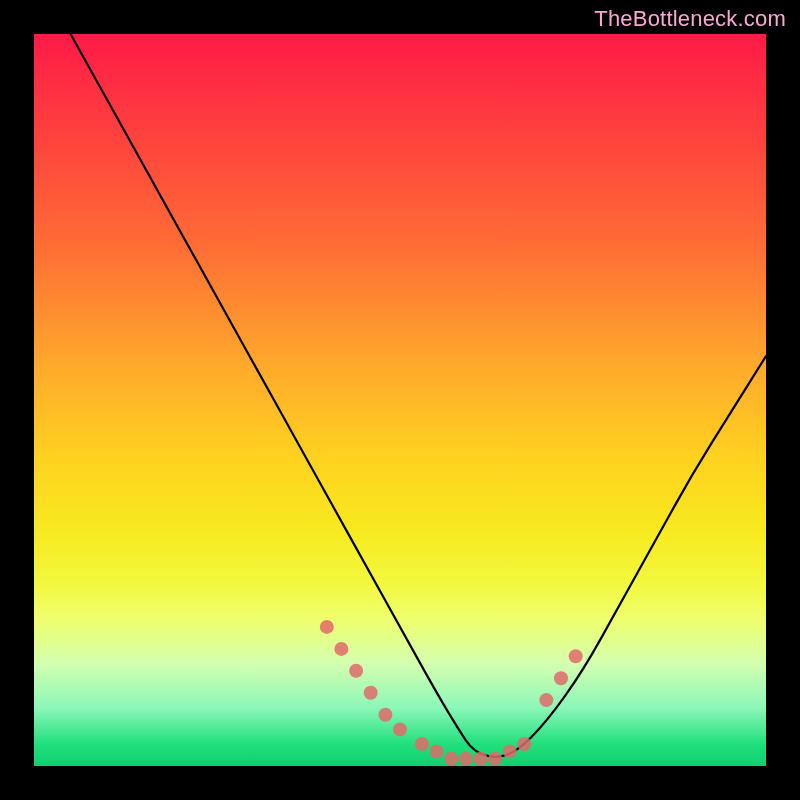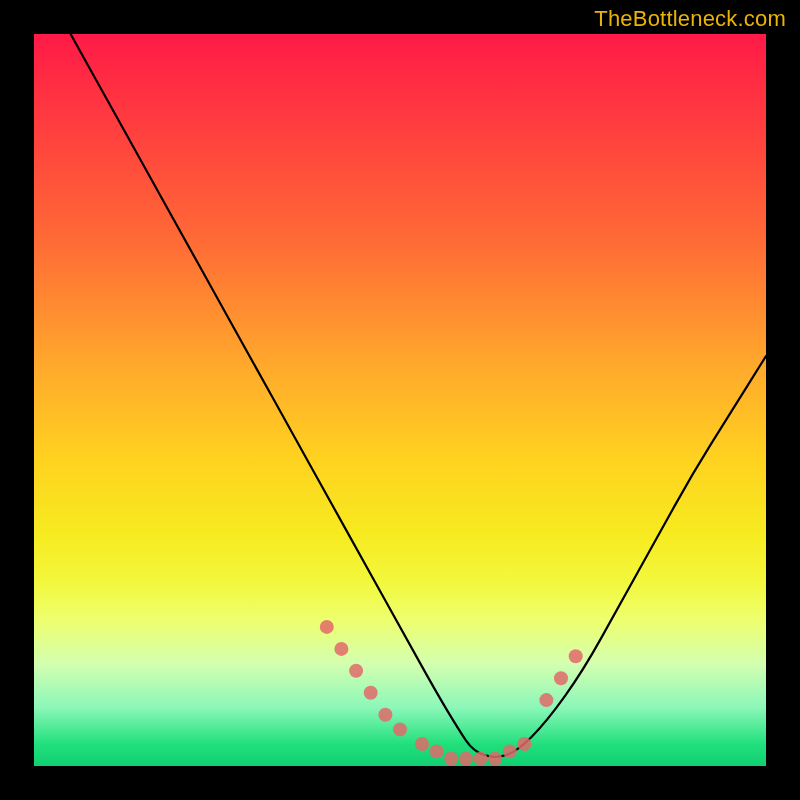--- a/index.html
+++ b/index.html
@@ -37,21 +37,21 @@
       #d4ffb0 86%,
       #8cf7b9 92%,
       #21e07c 97%,
       #0fcf70 100%
     );
   }
   .watermark {
     position: absolute;
     top: 6px;
     right: 14px;
-    color: #eab308;
+    color: #f9a8d4;
     font-size: 22px;
     letter-spacing: 0.2px;
     font-weight: 500;
   }
   svg.curve {
     position: absolute;
     left: 0;
     top: 0;
     width: 732px;
     height: 732px;

